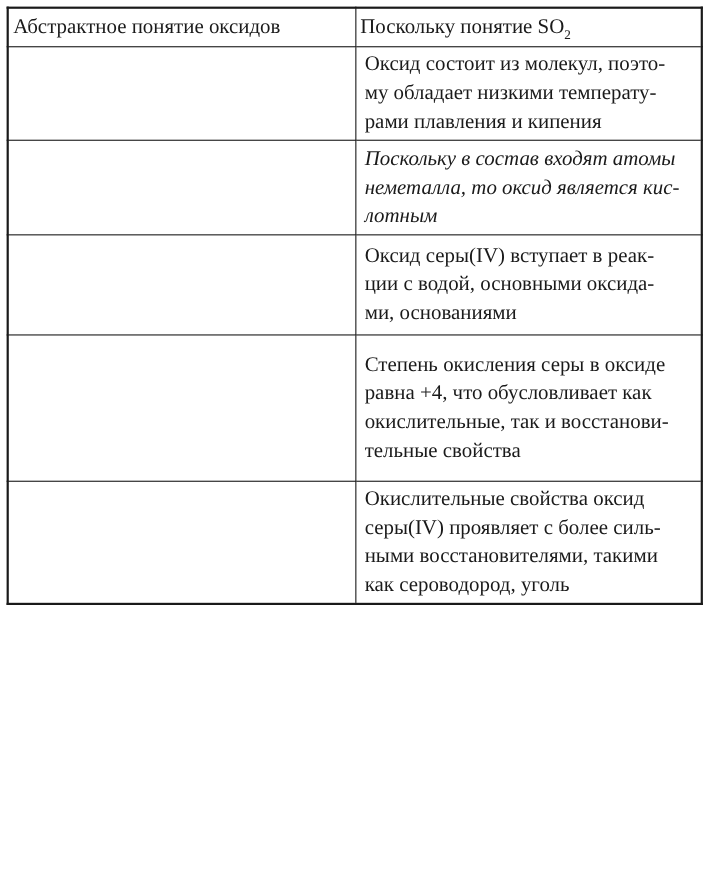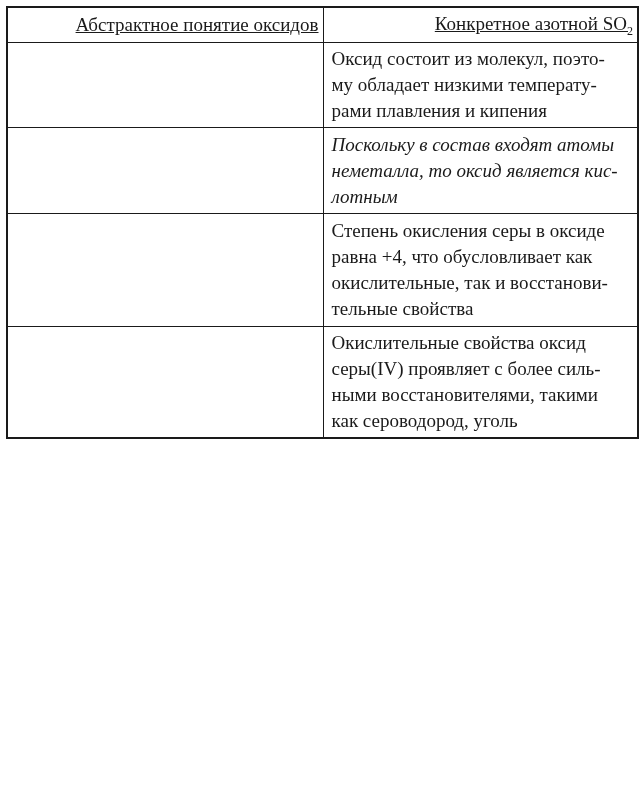--- a/index.html
+++ b/index.html
@@ -25,77 +25,82 @@
   }
   table.cmp th,
   table.cmp td {
     border: 1.5px solid #1a1a1a;
     font-size: 19px;
     font-weight: normal;
     vertical-align: middle;
     overflow: hidden;
   }
   table.cmp th {
-    text-align: right;
+    text-align: left;
     padding: 2px 4px;
     height: 30px;
     line-height: 24px;
-    text-decoration: underline;
   }
   table.cmp td.body-cell {
     text-align: left;
     padding: 3px 6px 3px 8px;
     line-height: 26px;
     white-space: pre-line;
   }
   .subscript {
     font-size: 12px;
     position: relative;
     top: 5px;
     letter-spacing: 0;
   }
   
   tr.hdr   { height: 34px; }
   tr.row-0 { height: 118px; }
   tr.row-1 { height: 84px; margin-top: 24px; }
   tr.row-2 { height: 86px; font-style: italic; }
   tr.row-3 { height: 91px; }
-  tr.row-4 { height: 113px; padding-left: 16px; }
+  tr.row-4 { height: 133px; padding-left: 16px; }
   tr.row-5 { height: 165px; }
   tr.row-6 { height: 108px; }
 </style>
 </head>
 <body>
 
 <div class="page">
   <table class="cmp">
     <colgroup>
       <col style="width:316px">
       <col style="width:315px">
     </colgroup>
     <thead>
       <tr class="hdr">
         <th>Абстрактное понятие оксидов</th>
         <th>
-          <span>Конкретное азотной SO</span><span class="subscript">2</span>
+          <span>Поскольку понятие SO</span><span class="subscript">2</span>
         </th>
       </tr>
     </thead>
     <tbody>
       <tr class="row-1">
         <td class="body-cell"></td>
         <td class="body-cell">Оксид состоит из молекул, поэто-
 му обладает низкими температу-
 рами плавления и кипения</td>
       </tr>
       <tr class="row-2">
         <td class="body-cell"></td>
         <td class="body-cell">Поскольку в состав входят атомы
 неметалла, то оксид является кис-
 лотным</td>
+      </tr>
+      <tr class="row-3">
+        <td class="body-cell"></td>
+        <td class="body-cell">Оксид серы(IV) вступает в реак-
+ции с водой, основными оксида-
+ми, основаниями</td>
       </tr>
       <tr class="row-4">
         <td class="body-cell"></td>
         <td class="body-cell">Степень окисления серы в оксиде
 равна +4, что обусловливает как
 окислительные, так и восстанови-
 тельные свойства</td>
       </tr>
       <tr class="row-6">
         <td class="body-cell"></td>

